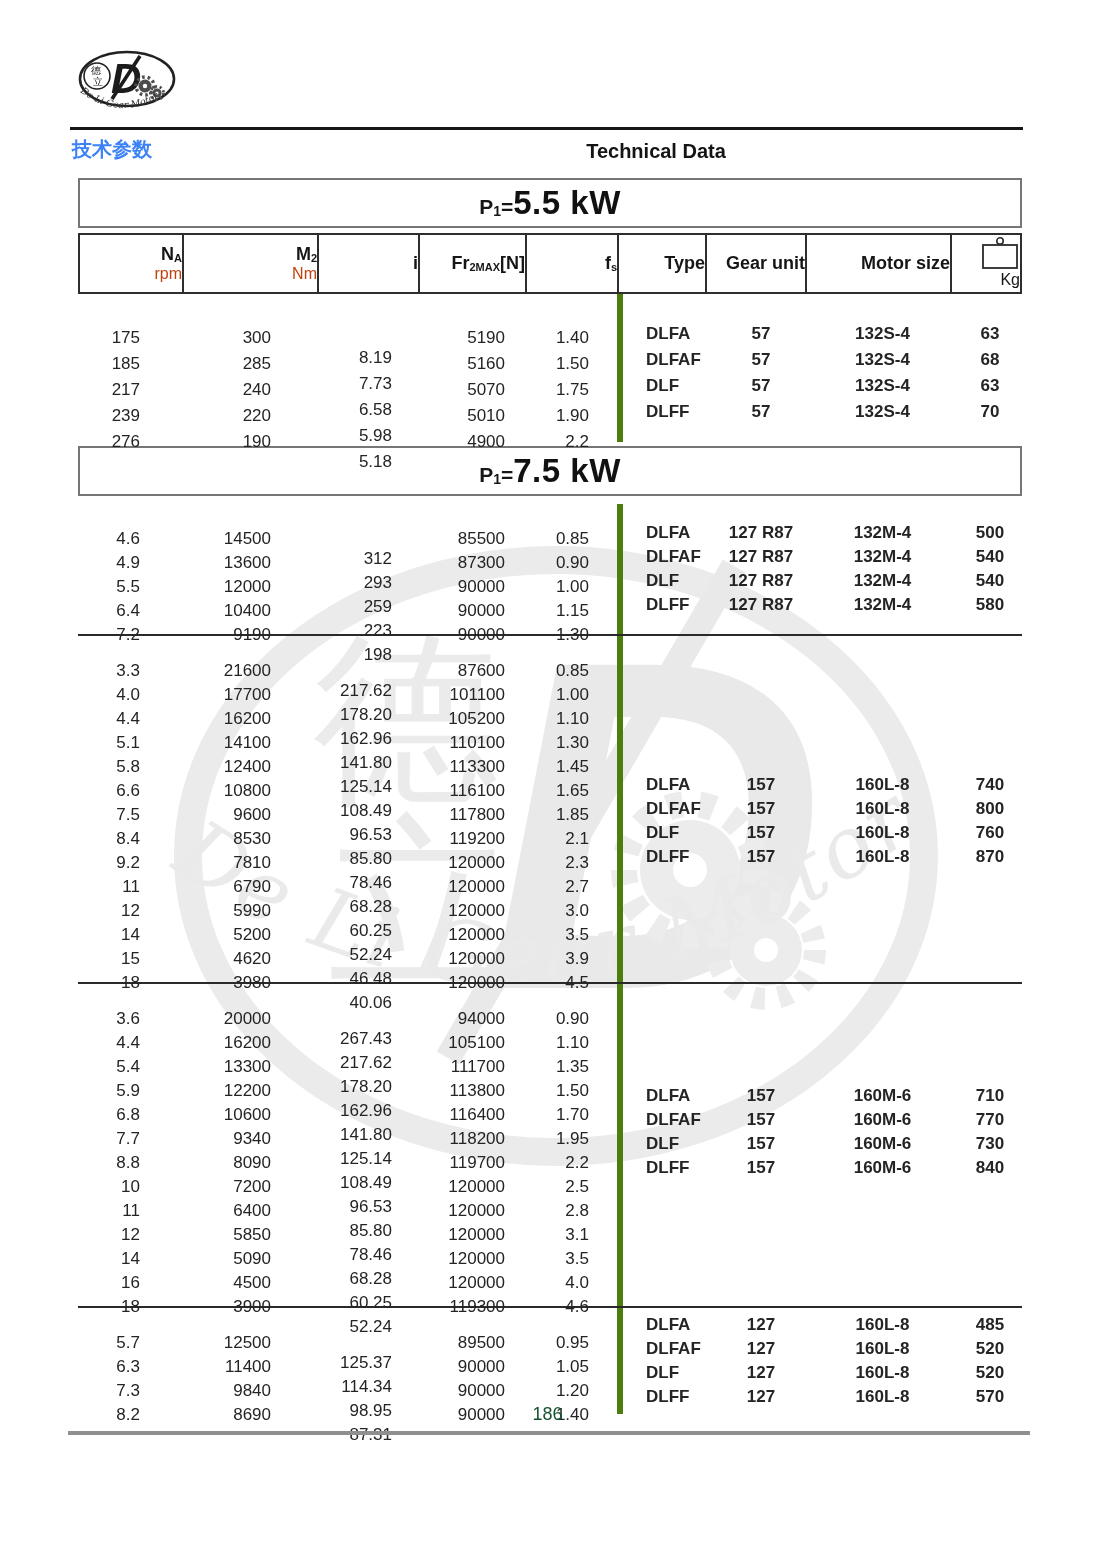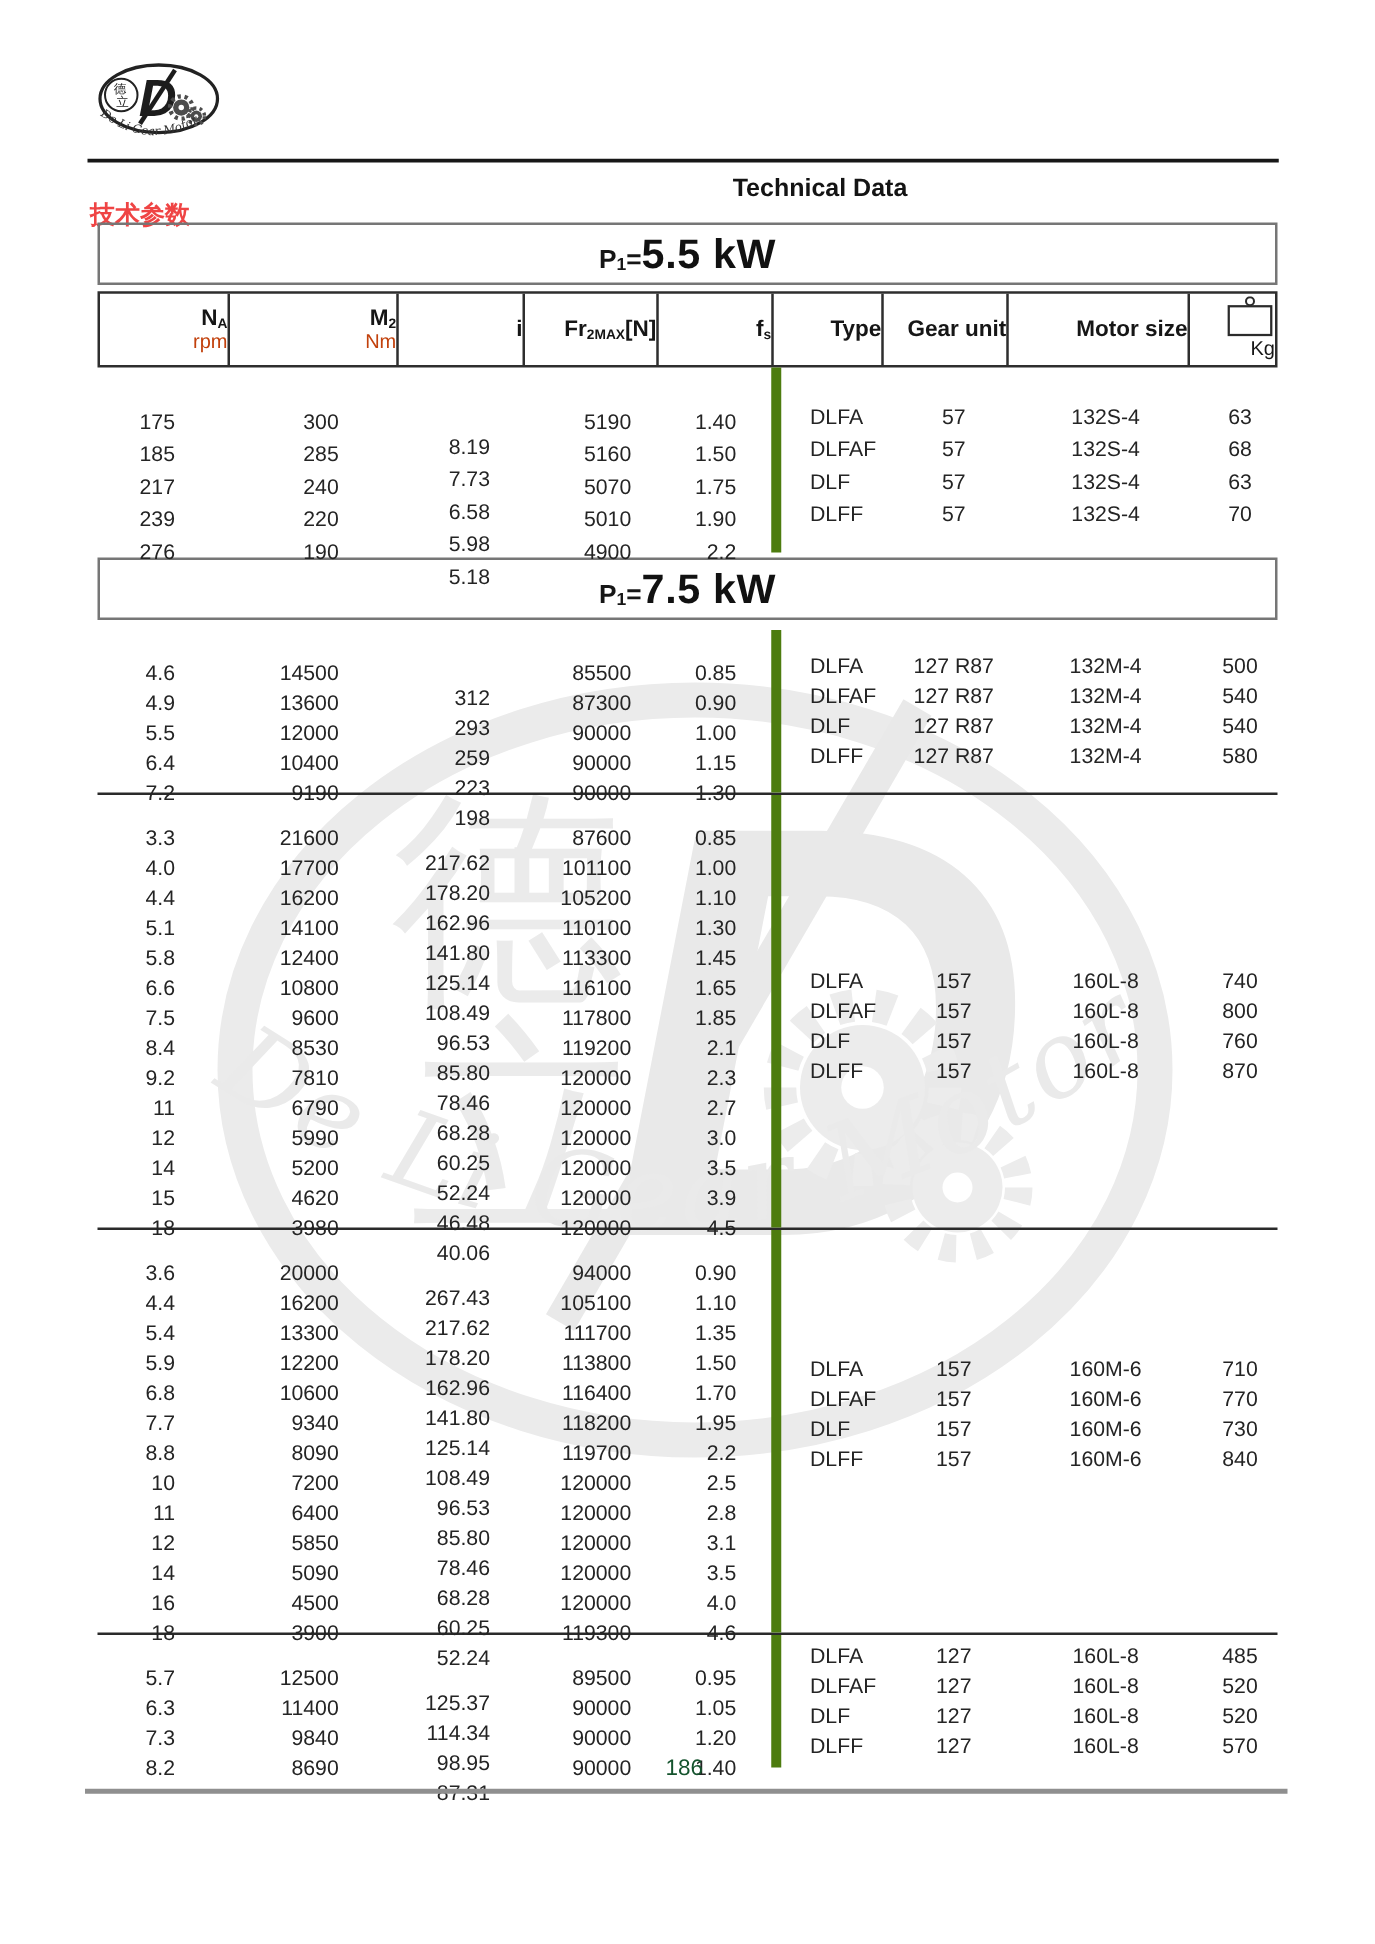--- a/index.html
+++ b/index.html
@@ -10,21 +10,21 @@
   
   .watermark{position:absolute;left:118px;top:538px;width:830px;height:660px;z-index:1;}
   
   .brand-row{position:absolute;left:70px;top:48px;display:flex;align-items:center;gap:18px;z-index:2;}
   .brand-name{
     font-family:"DejaVu Serif",serif;font-size:43px;font-weight:bold;
     letter-spacing:18px;color:#141414;white-space:nowrap;line-height:1;
     padding-top:8px;
   }
   .brand-rule{position:absolute;left:70px;top:127px;width:953px;height:3px;background:#171717;z-index:2;}
-  .subhead-left{position:absolute;left:72px;top:158px;font-size:20px;font-weight:bold;color:#ef4444;z-index:2;}
+  .subhead-left{position:absolute;left:72px;top:136px;font-size:20px;font-weight:bold;color:#3b82f6;z-index:2;}
   .subhead-right{position:absolute;left:656px;top:140px;transform:translateX(-50%);font-size:20px;font-weight:bold;color:#141414;z-index:2;white-space:nowrap;}
   
   .tablewrap{position:absolute;left:78px;top:178px;width:944px;z-index:2;}
   .titlebox{
     height:46px;border:2px solid #767676;display:flex;align-items:baseline;justify-content:center;
     margin-bottom:5px;padding-top:0;line-height:46px;
   }
   .t-p{font-size:21px;font-weight:bold;color:#161616;}
   .t-sub{font-size:14px;font-weight:bold;color:#161616;position:relative;top:2px;}
   .t-big{font-size:33px;font-weight:bold;color:#111;letter-spacing:0.5px;}
@@ -40,22 +40,22 @@
   .hcell:last-child{border-right:none;}
   .h-main{font-size:18px;}
   .h-sub{font-size:11px;font-weight:bold;position:relative;top:2px;}
   .h-unit{font-size:16px;font-weight:normal;color:#c2410c;}
   .h-kg{font-size:16px;font-weight:normal;margin-top:1px;}
   
   .datarea{width:944px;}
   #d55{margin-top:0;}
   #d75{margin-top:8px;}
   .block{display:flex;}
-  .bleft{width:539px;border-right:8px solid #4d7c0f;display:flex;flex-direction:column;justify-content:center;padding:5px 0;}
-  .bright{width:403px;display:flex;flex-direction:column;justify-content:center;padding:5px 0;}
+  .bleft{width:539px;border-right:6px solid #4d7c0f;display:flex;flex-direction:column;justify-content:center;padding:5px 0;}
+  .bright{width:403px;display:flex;flex-direction:column;justify-content:center;padding:5px 0;font-weight:bold;}
   #d55 .bleft,#d55 .bright{padding:14px 0 4px;}
   .lrow{display:grid;grid-template-columns:104px 135px 101px 107px 92px;align-items:center;height:24px;}
   .trow{display:grid;grid-template-columns:88px 100px 143px 72px;align-items:center;height:24px;}
   #d55 .lrow,#d55 .trow{height:26px;}
   .lc{text-align:right;font-size:17px;color:#242424;box-sizing:border-box;}
   .lc1{padding-right:42px;}.lc2{padding-right:46px;}.lc3{padding-right:26px;margin-top:40px;}.lc4{padding-right:20px;}.lc5{padding-right:28px;}
   .tc{font-size:17px;color:#242424;box-sizing:border-box;}
   .tc1{text-align:left;padding-left:23px;}.tc2{text-align:center;}.tc3{text-align:center;}.tc4{text-align:center;}
   .types{display:flex;flex-direction:column;}
   .shift-down{transform:translateY(12px);}

